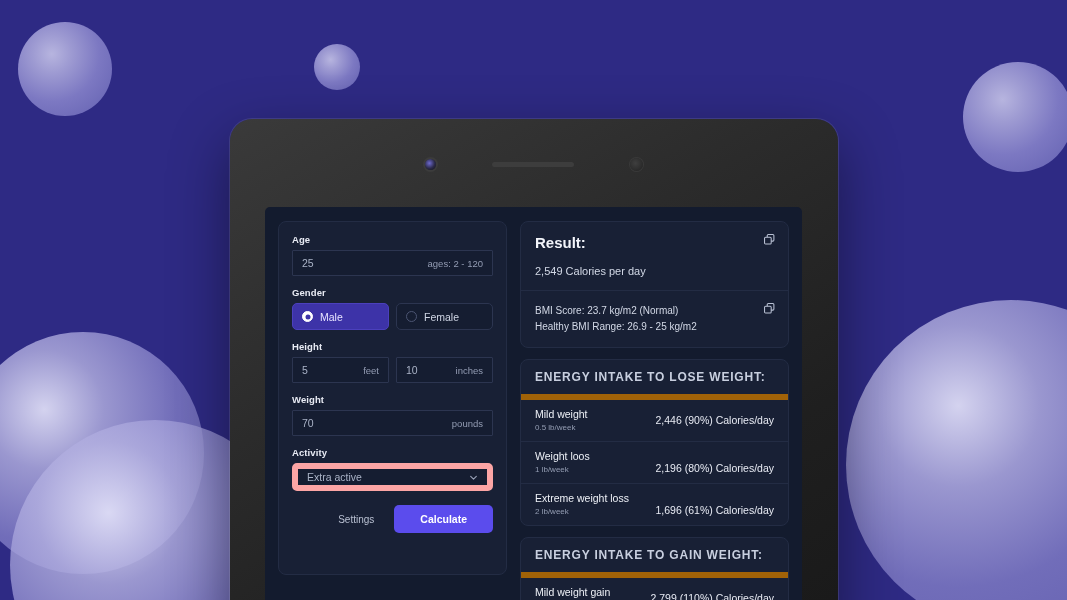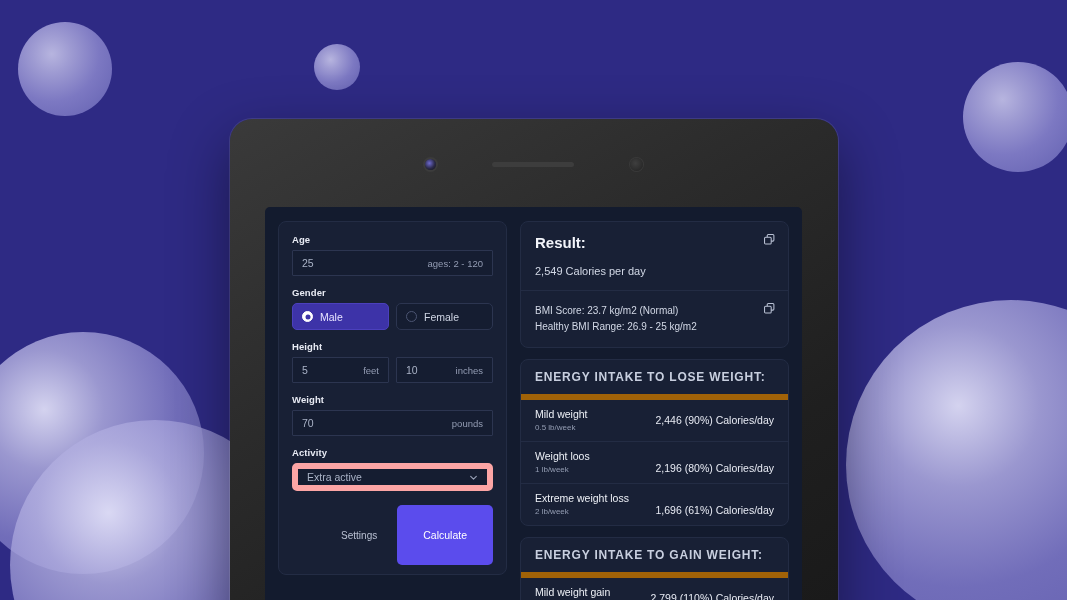--- a/index.html
+++ b/index.html
@@ -212,24 +212,24 @@
     padding: 6px 10px;
     background: none;
     border: none;
     cursor: pointer;
     font-family: "Liberation Sans", sans-serif;
   }
   #calculate-btn {
     background: #5b4ced;
     color: #ffffff;
     font-size: 10.5px;
-    font-weight: normal;
+    font-weight: bold;
     border: none;
     border-radius: 5px;
-    padding: 24px 26px;
+    padding: 8px 26px;
     cursor: pointer;
     font-family: "Liberation Sans", sans-serif;
   }
 
   
   #results-col {
     flex: 1;
     display: flex;
     flex-direction: column;
     gap: 11px;

